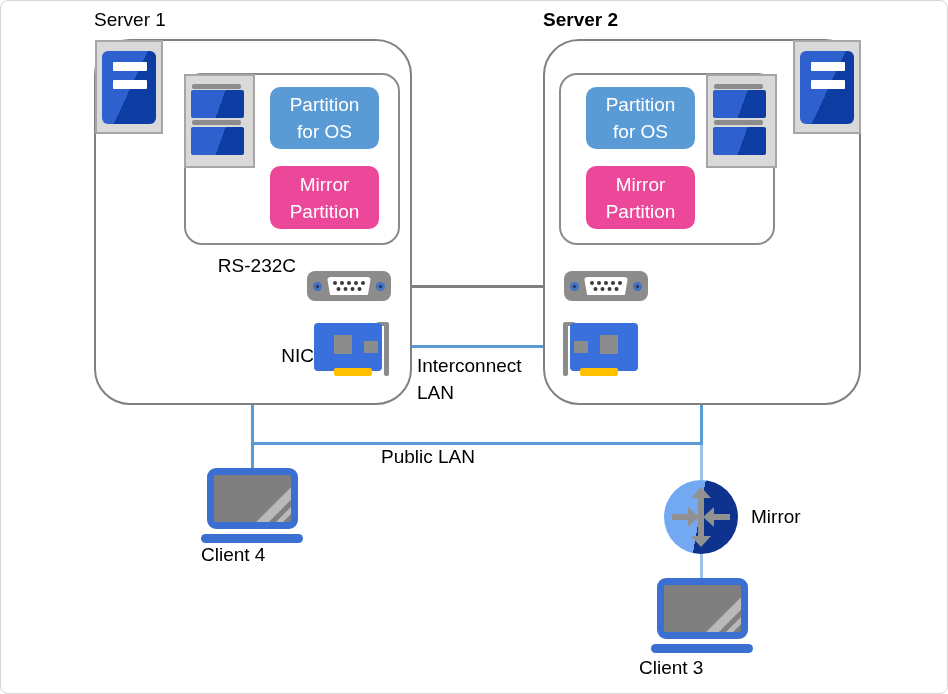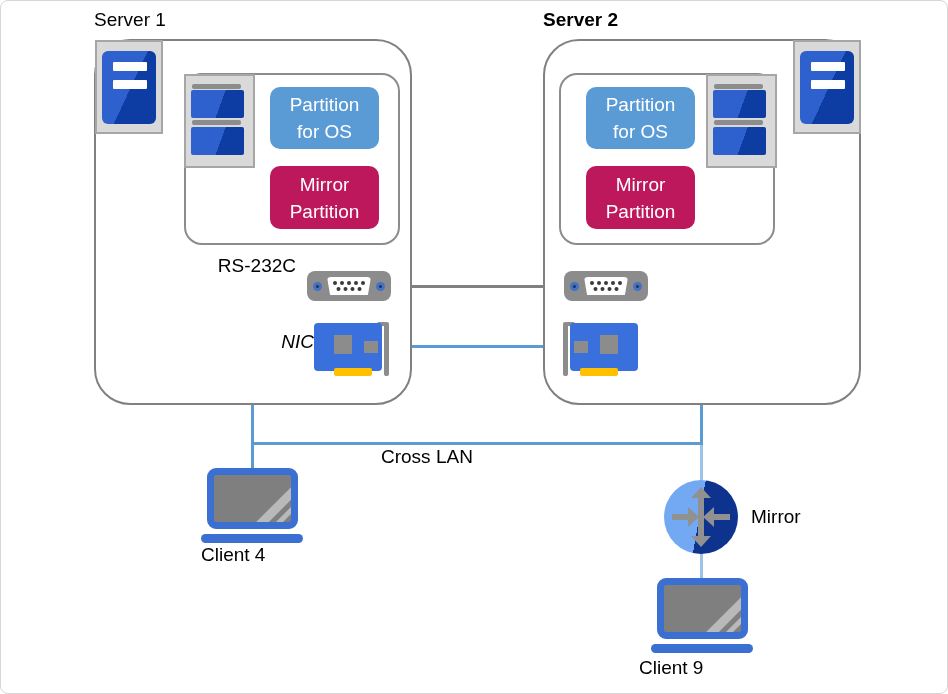--- a/index.html
+++ b/index.html
@@ -9,21 +9,21 @@
   .label.center{}
   
   .server-box{position:absolute;top:38px;width:314px;height:362px;border:2.5px solid #808080;
     border-radius:36px;background:#fff;z-index:2;}
   .inner-box{position:absolute;top:72px;width:212px;height:168px;border:2.5px solid #8c8c8c;
     border-radius:18px;background:#fff;z-index:3;}
   .part-box{position:absolute;width:109px;border-radius:10px;color:#fff;font-size:19px;line-height:27px;
     display:flex;align-items:center;justify-content:center;text-align:center;z-index:4;}
   .part-box .inner{width:90px;}
   .os-box{top:86px;height:62px;background:#5b9bd5;}
-  .mir-box{top:165px;height:63px;background:#be185d;}
+  .mir-box{top:165px;height:63px;background:#ec4899;}
   
   .tower{position:absolute;width:64px;height:90px;background:#d9d9d9;border:2px solid #a6a6a6;z-index:5;}
   .tower-body{position:absolute;left:5px;top:9px;width:54px;height:73px;border-radius:6px;
     background:linear-gradient(115deg,#2e61cd 52%,#0d3ca3 52%);}
   .tower-slot{position:absolute;left:11px;width:34px;height:9px;background:#fff;border-radius:1px;}
   .slot1{top:11px;} .slot2{top:29px;}
   
   .disk{position:absolute;width:67px;height:90px;background:#d9d9d9;border:2px solid #a6a6a6;z-index:5;}
   .platter-bar{position:absolute;left:6px;width:49px;height:5px;background:#8c8c8c;border-radius:2px;}
   .platter{position:absolute;left:5px;width:53px;height:28px;border-radius:2px;
@@ -116,21 +116,21 @@
 
   <div class="label" style="right:651px;top:254px;">RS-232C</div>
   <div class="serial" style="left:306px;top:270px;">
     <div class="screw l"></div>
       <div class="screw r"></div>
     <div class="dsub">
         <div class="pin"></div>
       </div>
   </div>
 
-  <div class="label" style="right:633px;top:330px;font-style:italic;">NIC</div>
+  <div class="label" style="right:633px;top:344px;">NIC</div>
   <div class="nic" style="left:310px;top:320px;">
     <div class="nic-bracket"></div>
       <div class="nic-hook"></div>
     <div class="nic-body"></div>
     <div class="nic-chip-big"></div>
       <div class="nic-chip-small"></div>
     <div class="nic-tab"></div>
   </div>
 
   <div class="label center" style="left:542px;top:8px;width:319px;font-weight:bold;">Server 2</div>
@@ -168,21 +168,22 @@
 
   <div class="nic flip" style="left:560px;top:320px;">
     <div class="nic-bracket"></div>
       <div class="nic-hook"></div>
     <div class="nic-body"></div>
     <div class="nic-chip-big"></div>
       <div class="nic-chip-small"></div>
     <div class="nic-tab"></div>
   </div>
 
-  <div class="label center" style="left:380px;top:445px;width:180px;">Cross LAN</div>
+  <div class="label center" style="left:416px;top:351px;width:120px;white-space:normal;line-height:27px;">Interconnect LAN</div>
+  <div class="label center" style="left:380px;top:445px;width:180px;">Public LAN</div>
 
   <div class="laptop" style="left:200px;top:467px;">
     <div class="lap-screen"></div>
       <div class="lap-base"></div>
   </div>
   <div class="label center" style="left:200px;top:543px;width:102px;">Client 4</div>
 
   <div class="router">
     <div class="ar sh-up"></div>
       <div class="tri hd-up"></div>
@@ -192,15 +193,15 @@
       <div class="tri hd-lf"></div>
     <div class="ar sh-rt"></div>
       <div class="tri hd-rt"></div>
   </div>
   <div class="label" style="left:750px;top:505px;">Mirror</div>
 
   <div class="laptop" style="left:650px;top:577px;">
     <div class="lap-screen"></div>
       <div class="lap-base"></div>
   </div>
-  <div class="label center" style="left:638px;top:656px;width:102px;">Client 9</div>
+  <div class="label center" style="left:638px;top:656px;width:102px;">Client 3</div>
 
 </div>
 
 </body></html>

